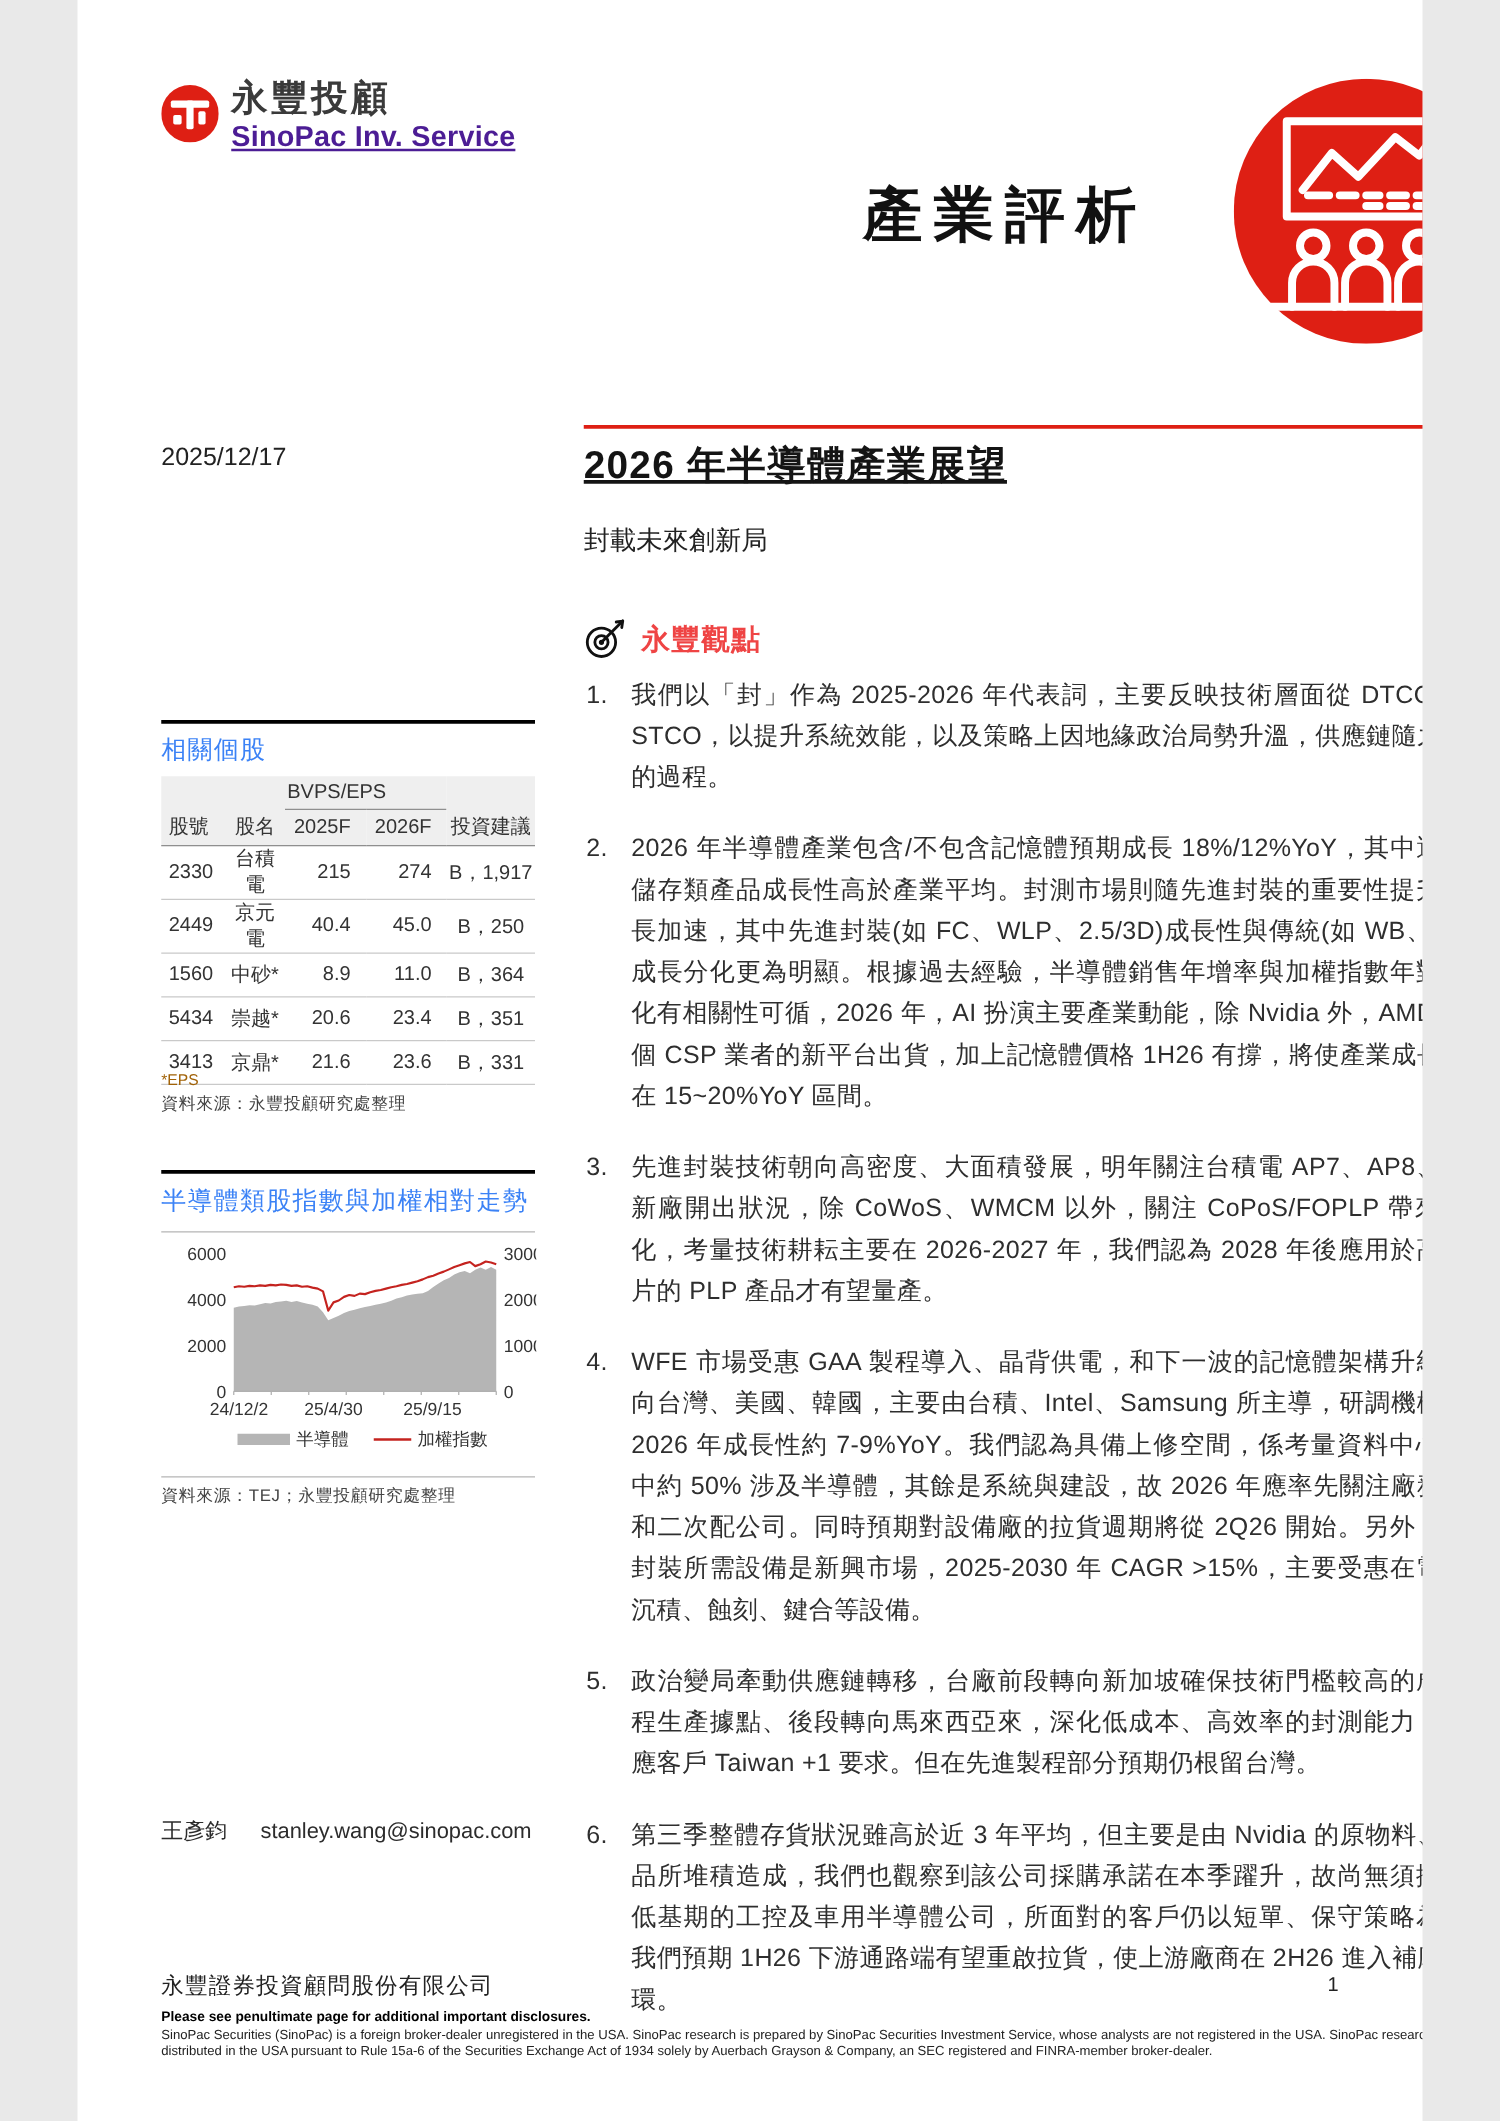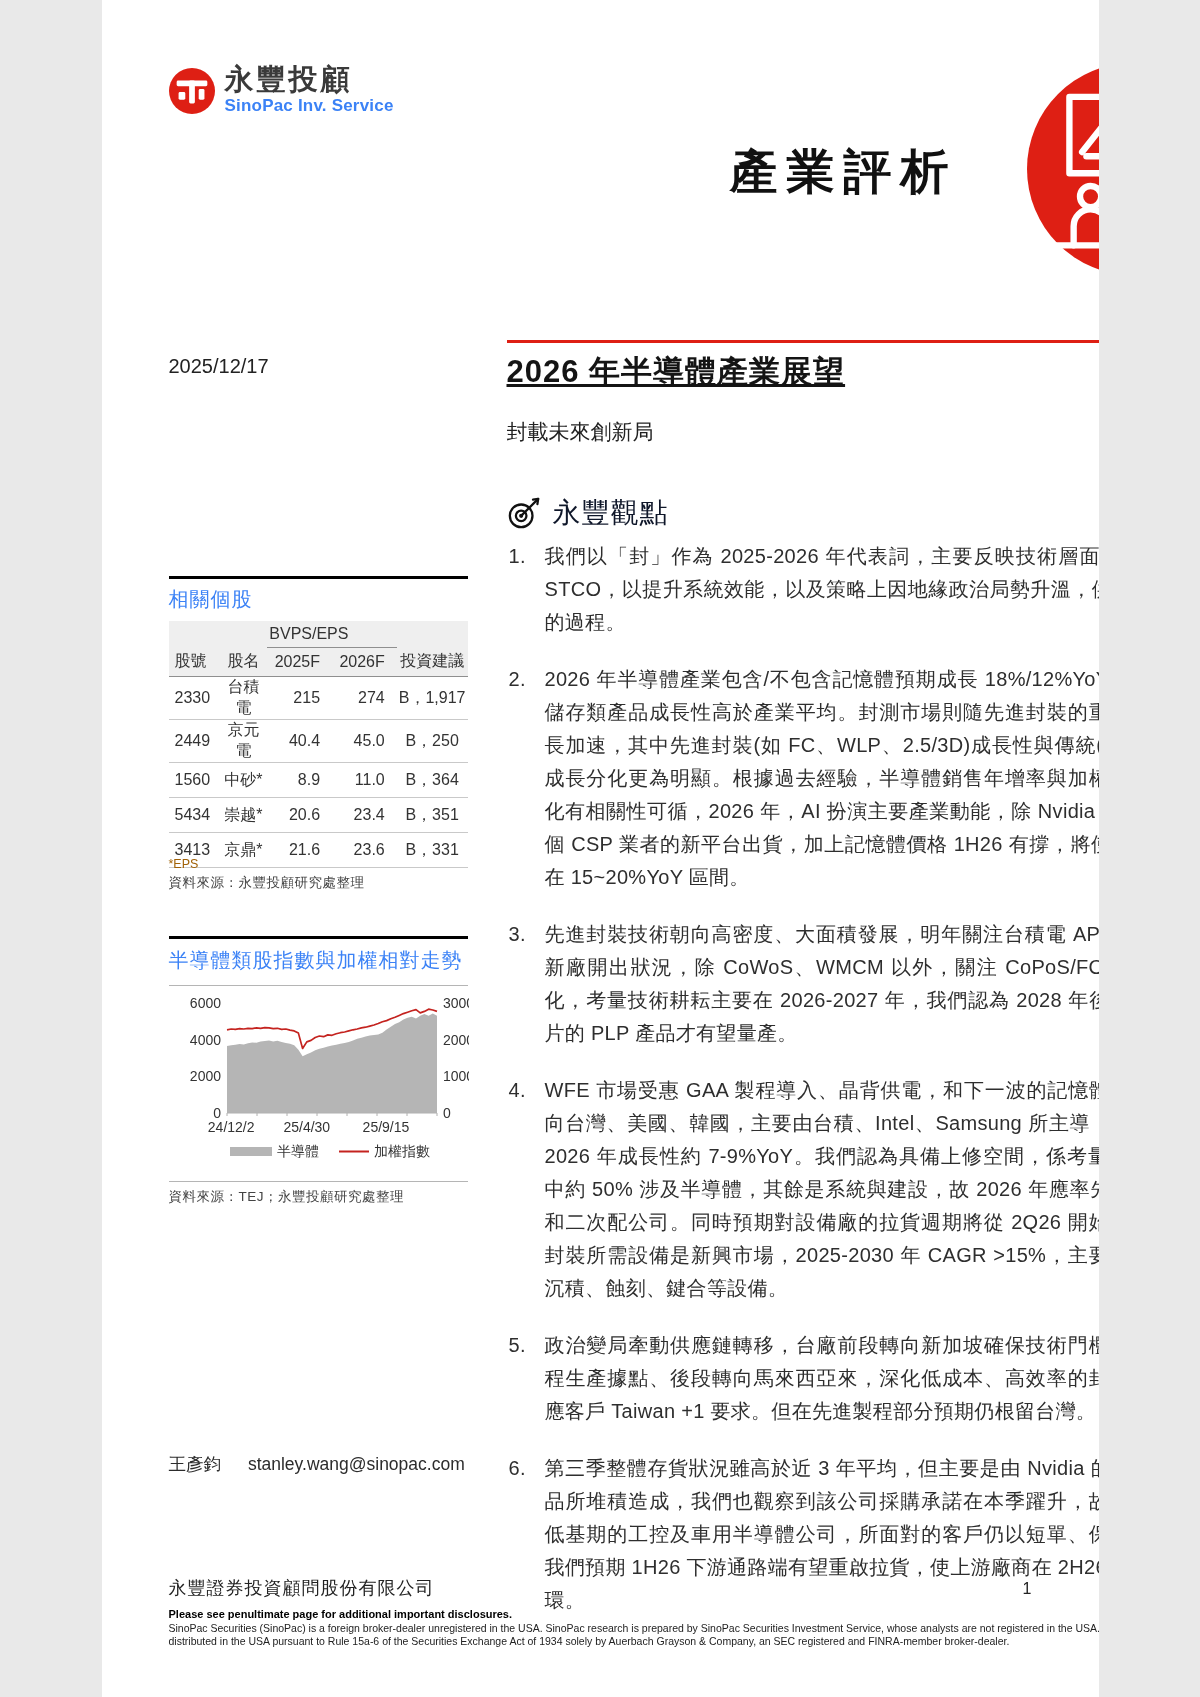--- a/index.html
+++ b/index.html
@@ -1,35 +1,35 @@
 <!DOCTYPE html>
 <html><head>
 <meta charset="utf-8">
 <style>
   html,body{margin:0;padding:0;background:#e9e9e9;}
   .page{
-    position:relative;width:997px;height:1697px;margin:0 auto;background:#fff;
+    position:relative;width:1076px;height:1697px;margin:0 auto;background:#fff;
     font-family:"Liberation Sans","DejaVu Sans",sans-serif;color:#333;overflow:hidden;
   }
   
   .logo{position:absolute;top:62px;left:67px;display:flex;align-items:flex-start;}
   .logo-badge{width:46px;height:46px;margin-top:6px;}
   .logo-txt{margin-left:10px;}
   .logo-title{font-size:29px;font-weight:bold;color:#3a3a3a;letter-spacing:3px;line-height:34px;}
-  .logo-sub{font-size:17px;font-weight:bold;color:#3b82f6;letter-spacing:0.2px;}
+  .logo-sub{font-size:23px;font-weight:bold;color:#4c1d95;letter-spacing:0.2px;text-decoration:underline;}
   .doc-type{position:absolute;top:140px;left:628px;font-size:48px;font-weight:bold;color:#111;letter-spacing:9px;}
   .hero-circle{position:absolute;top:63px;left:925px;width:212px;height:212px;}
   .red-rule{position:absolute;top:340px;left:405px;width:728px;height:3px;background:#de1f14;}
   .date{position:absolute;top:355px;left:67px;font-size:20px;color:#222;}
   .report-title{position:absolute;top:351px;left:405px;font-size:31px;font-weight:bold;color:#141414;letter-spacing:1px;text-decoration:underline;}
   .report-subtitle{position:absolute;top:418px;left:405px;font-size:21px;color:#222;}
   
   .vp-head{position:absolute;top:494px;left:405px;display:flex;align-items:center;}
   .vp-head .t-icon{width:34px;height:34px;margin-right:12px;}
-  .vp-head .vp-title{font-size:28px;font-weight:normal;color:#0f172a;letter-spacing:1px;}
+  .vp-head .vp-title{font-size:23px;font-weight:bold;color:#ef4444;letter-spacing:1px;}
   .vp-list{position:absolute;top:540px;left:405px;width:728px;margin:0;padding:0;list-style:none;}
   .vp-list li{position:relative;padding-left:38px;margin-bottom:24px;font-size:20px;line-height:33px;
               text-align:justify;color:#2e2e2e;letter-spacing:0.3px;}
   .vp-list .num{position:absolute;left:2px;top:0;}
   
   .rule-thick{position:absolute;left:67px;width:299px;height:3px;background:#000;}
   .rule-thin{position:absolute;left:67px;width:299px;height:1px;background:#b5b5b5;}
   .sb-h{position:absolute;left:67px;font-size:20px;color:#3b82f6;letter-spacing:1px;}
   .stocks{position:absolute;top:621px;left:67px;width:299px;border-collapse:collapse;font-size:16px;color:#333;}
   .stocks td,.stocks th{padding:0 2px;font-weight:normal;}

